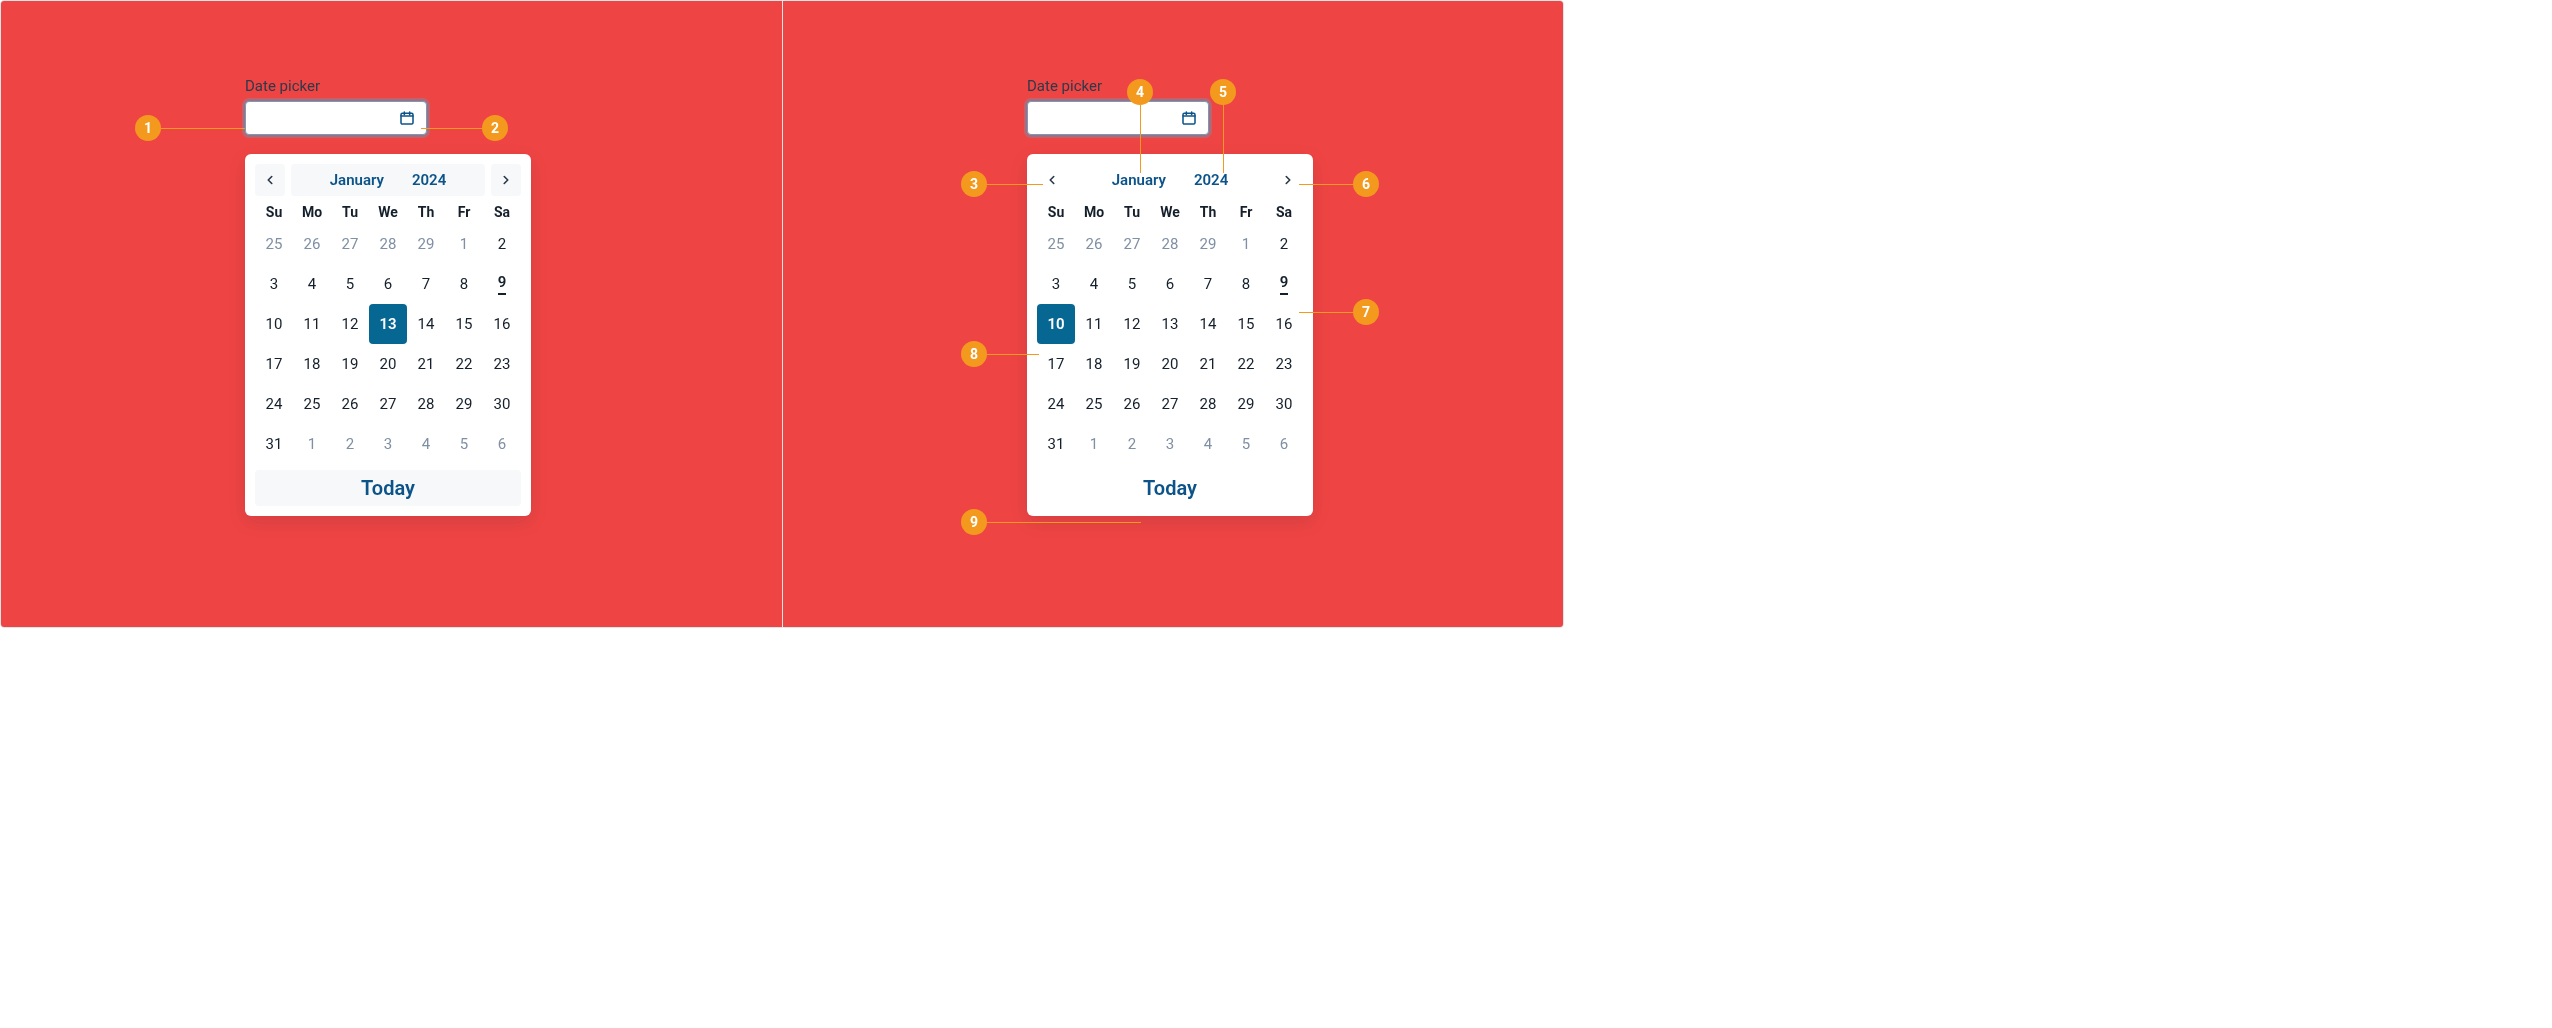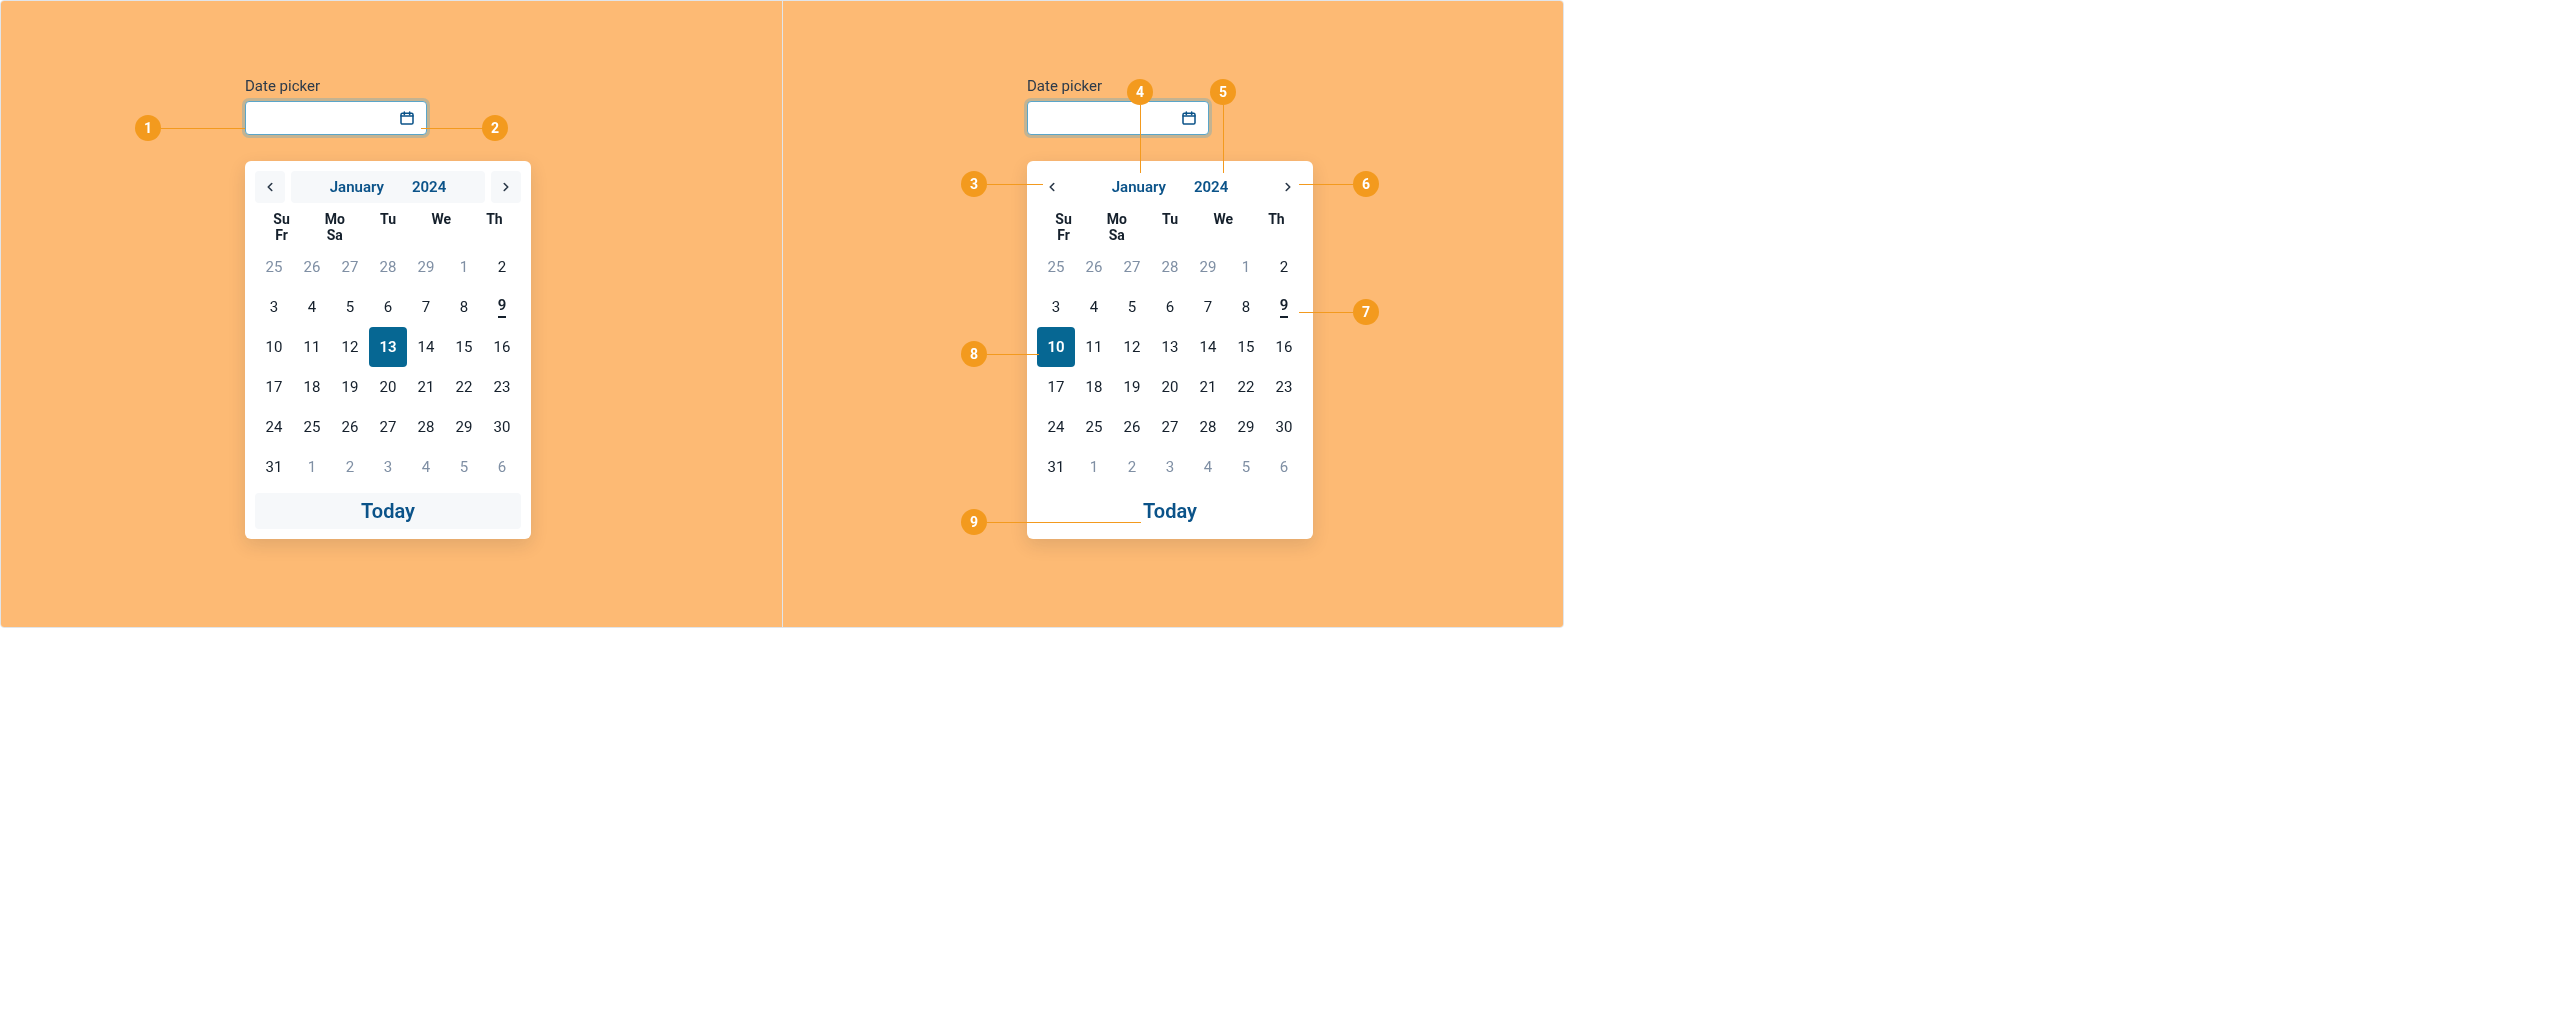--- a/index.html
+++ b/index.html
@@ -13,21 +13,21 @@
     display: flex;
     width: 1564px;
     height: 628px;
     border: 1px solid #e1e5ea;
     border-radius: 4px;
     position: relative;
     overflow: hidden;
   }
   .panel {
     flex: 1 1 50%;
-    background: #fdba74;
+    background: #ef4444;
     position: relative;
   }
   .panel + .panel { border-left: 1px solid #e1e5ea; }
 
   .picker-wrap {
     position: absolute;
   }
   .label {
     font-size: 15px;
     color: #2c3a4a;
@@ -45,21 +45,21 @@
     justify-content: flex-end;
   }
   .cal-btn {
     width: 22px; height: 22px;
     display: flex; align-items: center; justify-content: center;
     color: #0b5389;
     background: transparent; border: none; padding: 0;
   }
 
   .popover {
-    margin-top: 26px;
+    margin-top: 19px;
     width: 286px;
     background: #fff;
     border-radius: 6px;
     box-shadow: 0 6px 18px rgba(20,36,52,0.12);
     padding: 10px 10px 10px 10px;
   }
   .hdr {
     display: flex; align-items: center; gap: 6px;
     margin-bottom: 8px;
   }
@@ -79,21 +79,21 @@
     gap: 28px;
   }
   .hdr-mid.lit { background: #f6f8fa; }
   .hdr-link {
     color: #0b5389;
     font-weight: 600;
     font-size: 15px;
   }
 
   .dow {
-    display: grid; grid-template-columns: repeat(5, 1fr);
+    display: grid; grid-template-columns: repeat(7, 1fr);
     text-align: center;
     font-size: 14px; font-weight: 700; color: #15202c;
     margin-bottom: 4px;
   }
   .grid {
     display: grid; grid-template-columns: repeat(7, 1fr);
     text-align: center;
   }
   .cell {
     height: 40px;

